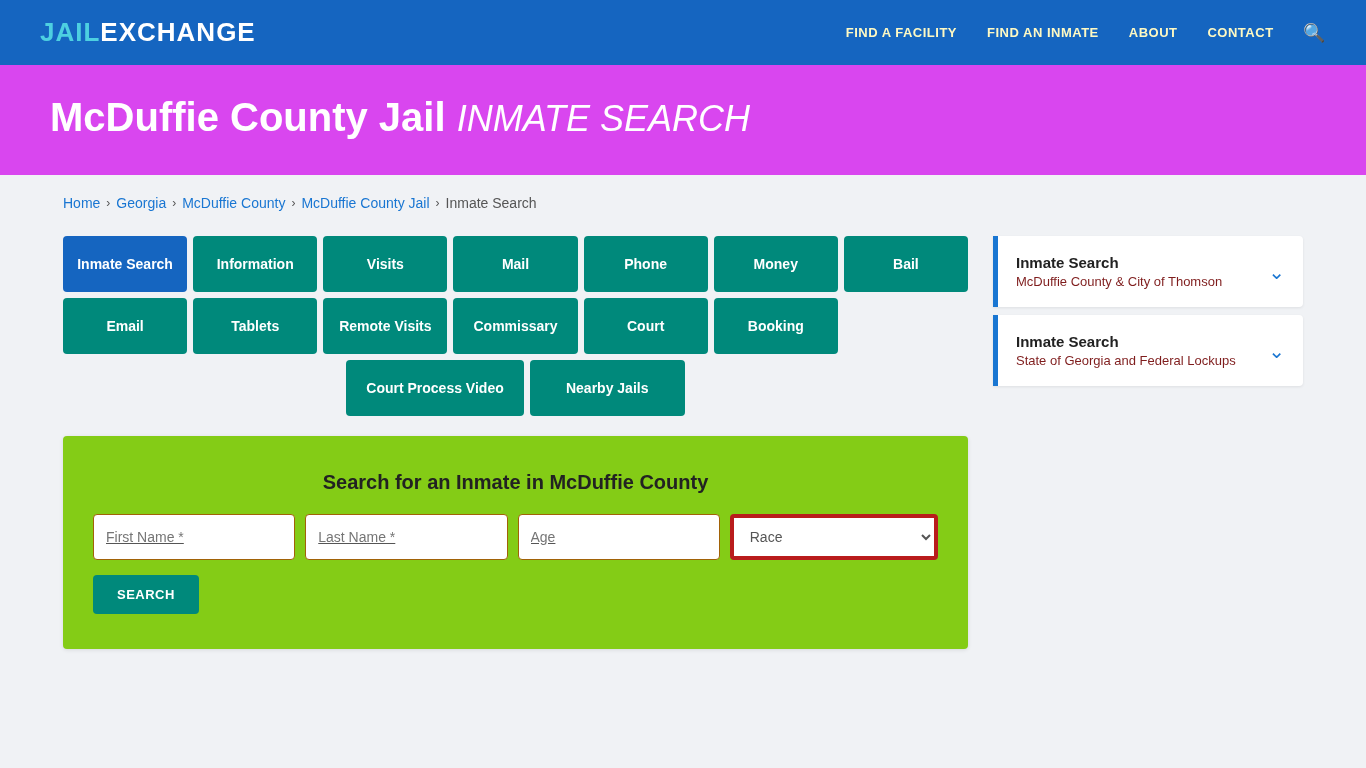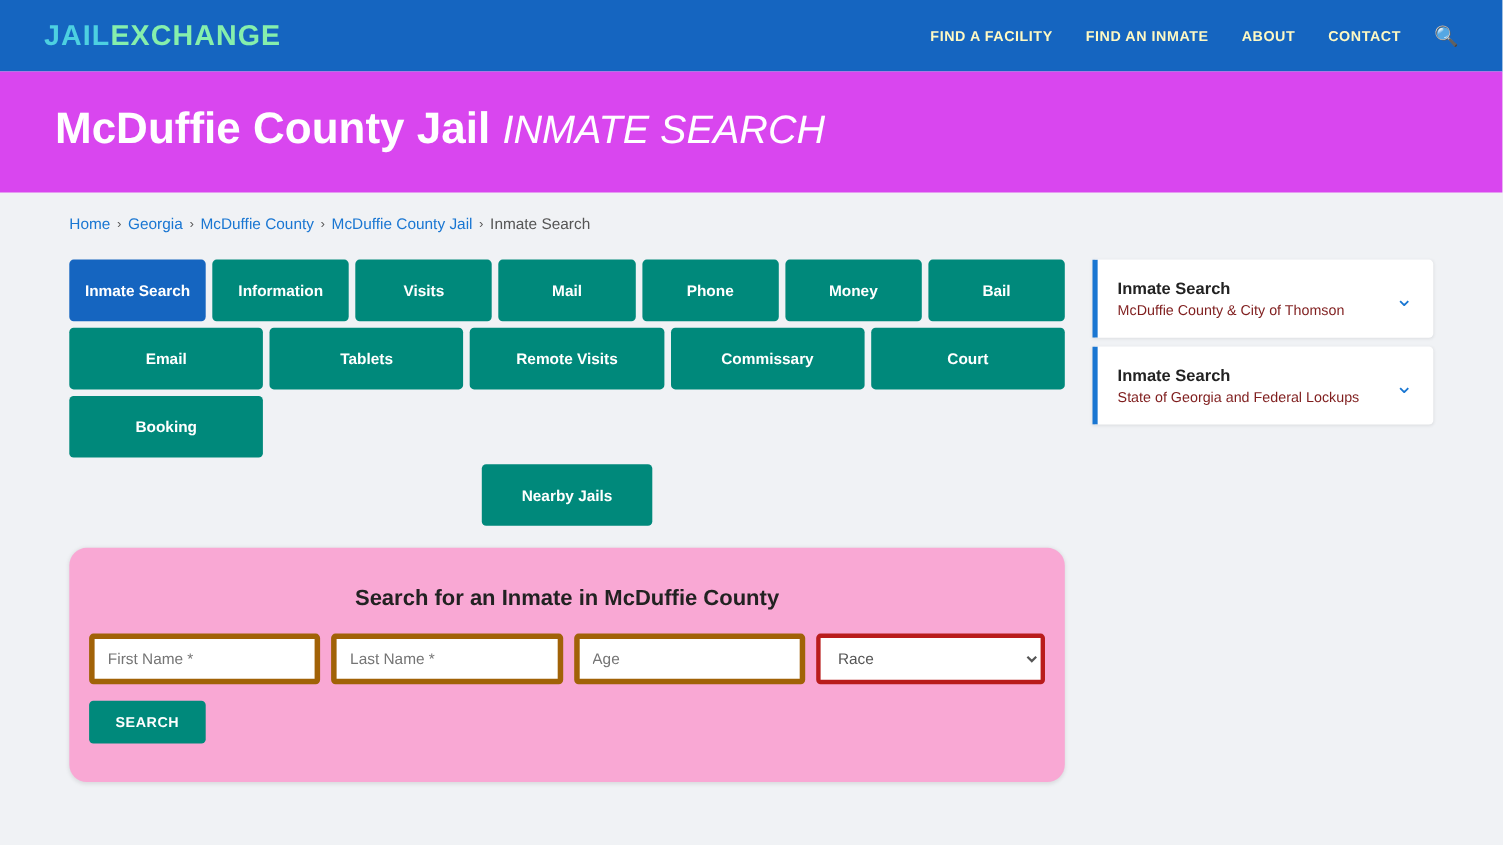--- a/index.html
+++ b/index.html
@@ -102,21 +102,21 @@
 
     
     .btn-grid {
       display: grid;
       grid-template-columns: repeat(7, 1fr);
       gap: 6px;
       margin-bottom: 6px;
     }
     .btn-grid-row2 {
       display: grid;
-      grid-template-columns: repeat(5, 1fr);
+      grid-template-columns: repeat(7, 1fr);
       gap: 6px;
       margin-bottom: 6px;
     }
     .btn-grid-row3 {
       display: flex;
       justify-content: center;
       gap: 6px;
       margin-bottom: 20px;
     }
     .tab-btn {
@@ -141,46 +141,47 @@
       border-radius: 4px;
       padding: 20px 20px;
       font-size: 14px;
       font-weight: 600;
       cursor: pointer;
       min-width: 155px;
     }
 
     
     .search-card {
-      background: #f9a8d4;
-      border-radius: 16px;
-      padding: 35px 18px 35px;
+      background: #84cc16;
+      border-radius: 4px;
+      padding: 35px 30px 35px;
       box-shadow: 0 1px 4px rgba(0,0,0,0.1);
     }
     .search-card h2 {
       font-size: 20px;
       font-weight: 700;
       margin-bottom: 20px;
       text-align: center;
       color: #222;
     }
     .search-fields {
       display: flex;
       gap: 10px;
       margin-bottom: 15px;
       flex-wrap: wrap;
     }
     .search-fields input {
       flex: 1;
       min-width: 120px;
       padding: 10px 12px;
-      border: 5px solid #a16207;
+      border: 1px solid #a16207;
       border-radius: 4px;
       font-size: 14px;
       color: #555;
+      text-decoration: underline;
     }
     .search-fields select {
       flex: 1;
       min-width: 120px;
       padding: 10px 12px;
       border: 4px solid #b91c1c;
       border-radius: 4px;
       font-size: 14px;
       color: #555;
       background: #fff;
@@ -223,21 +224,21 @@
     .chevron-icon {
       color: #1976d2;
       font-size: 20px;
     }
   </style>
 </head>
 <body>
 
 <header class="header">
   <div class="logo">
-    <span>JAIL</span><span style="color:#86efac;text-align:right;">EXCHANGE</span>
+    <span>JAIL</span><span style="color:#ffffff;text-align:right;">EXCHANGE</span>
   </div>
   <nav class="nav">
     <a>FIND A FACILITY</a>
     <a>FIND AN INMATE</a>
     <a>ABOUT</a>
     <a>CONTACT</a>
     <button class="search-icon-btn">🔍</button>
   </nav>
 </header>
 
@@ -281,20 +282,21 @@
       <div class="btn-grid-row2">
         <button class="tab-btn">Email</button>
         <button class="tab-btn">Tablets</button>
         <button class="tab-btn">Remote Visits</button>
         <button class="tab-btn">Commissary</button>
         <button class="tab-btn">Court</button>
         <button class="tab-btn">Booking</button>
       </div>
 
       <div class="btn-grid-row3">
+        <button class="tab-btn-wide">Court Process Video</button>
         <button class="tab-btn-wide">Nearby Jails</button>
       </div>
 
       <div class="search-card">
         <h2>Search for an Inmate in McDuffie County</h2>
         <div class="search-fields">
           <input type="text" placeholder="First Name *" style="">
           <input type="text" placeholder="Last Name *" style="">
           <input type="text" placeholder="Age" style="">
           <select>

